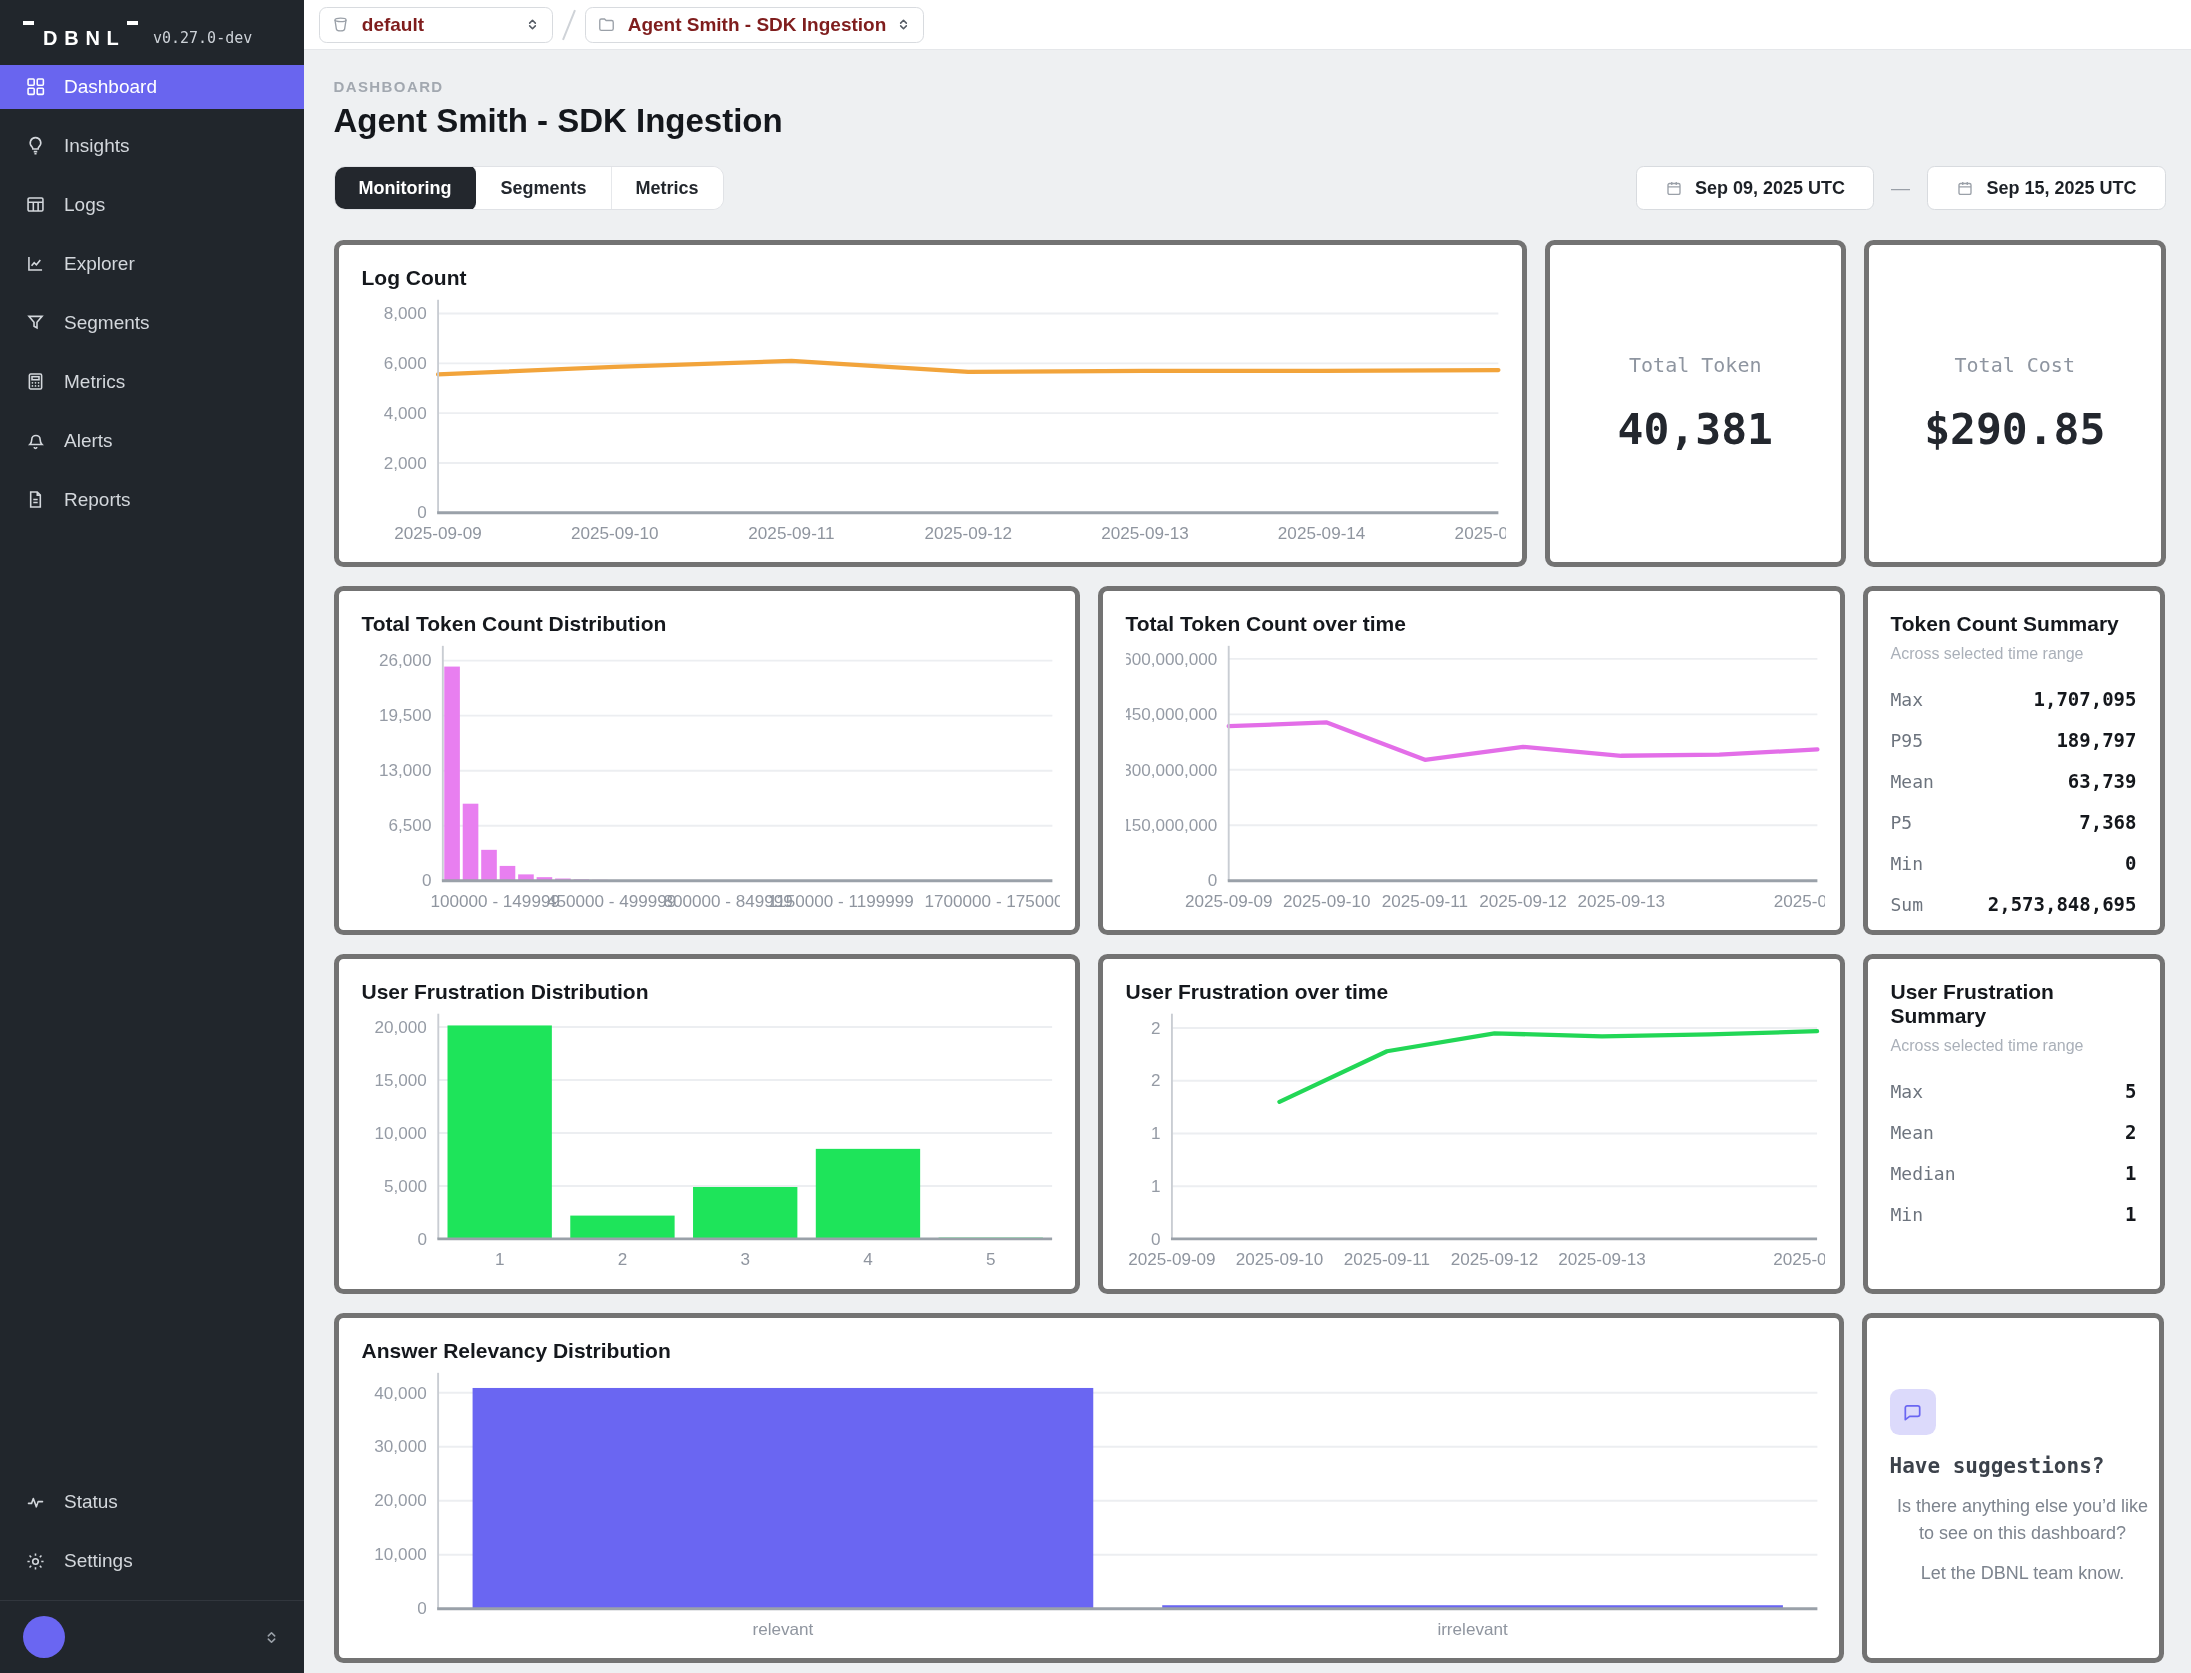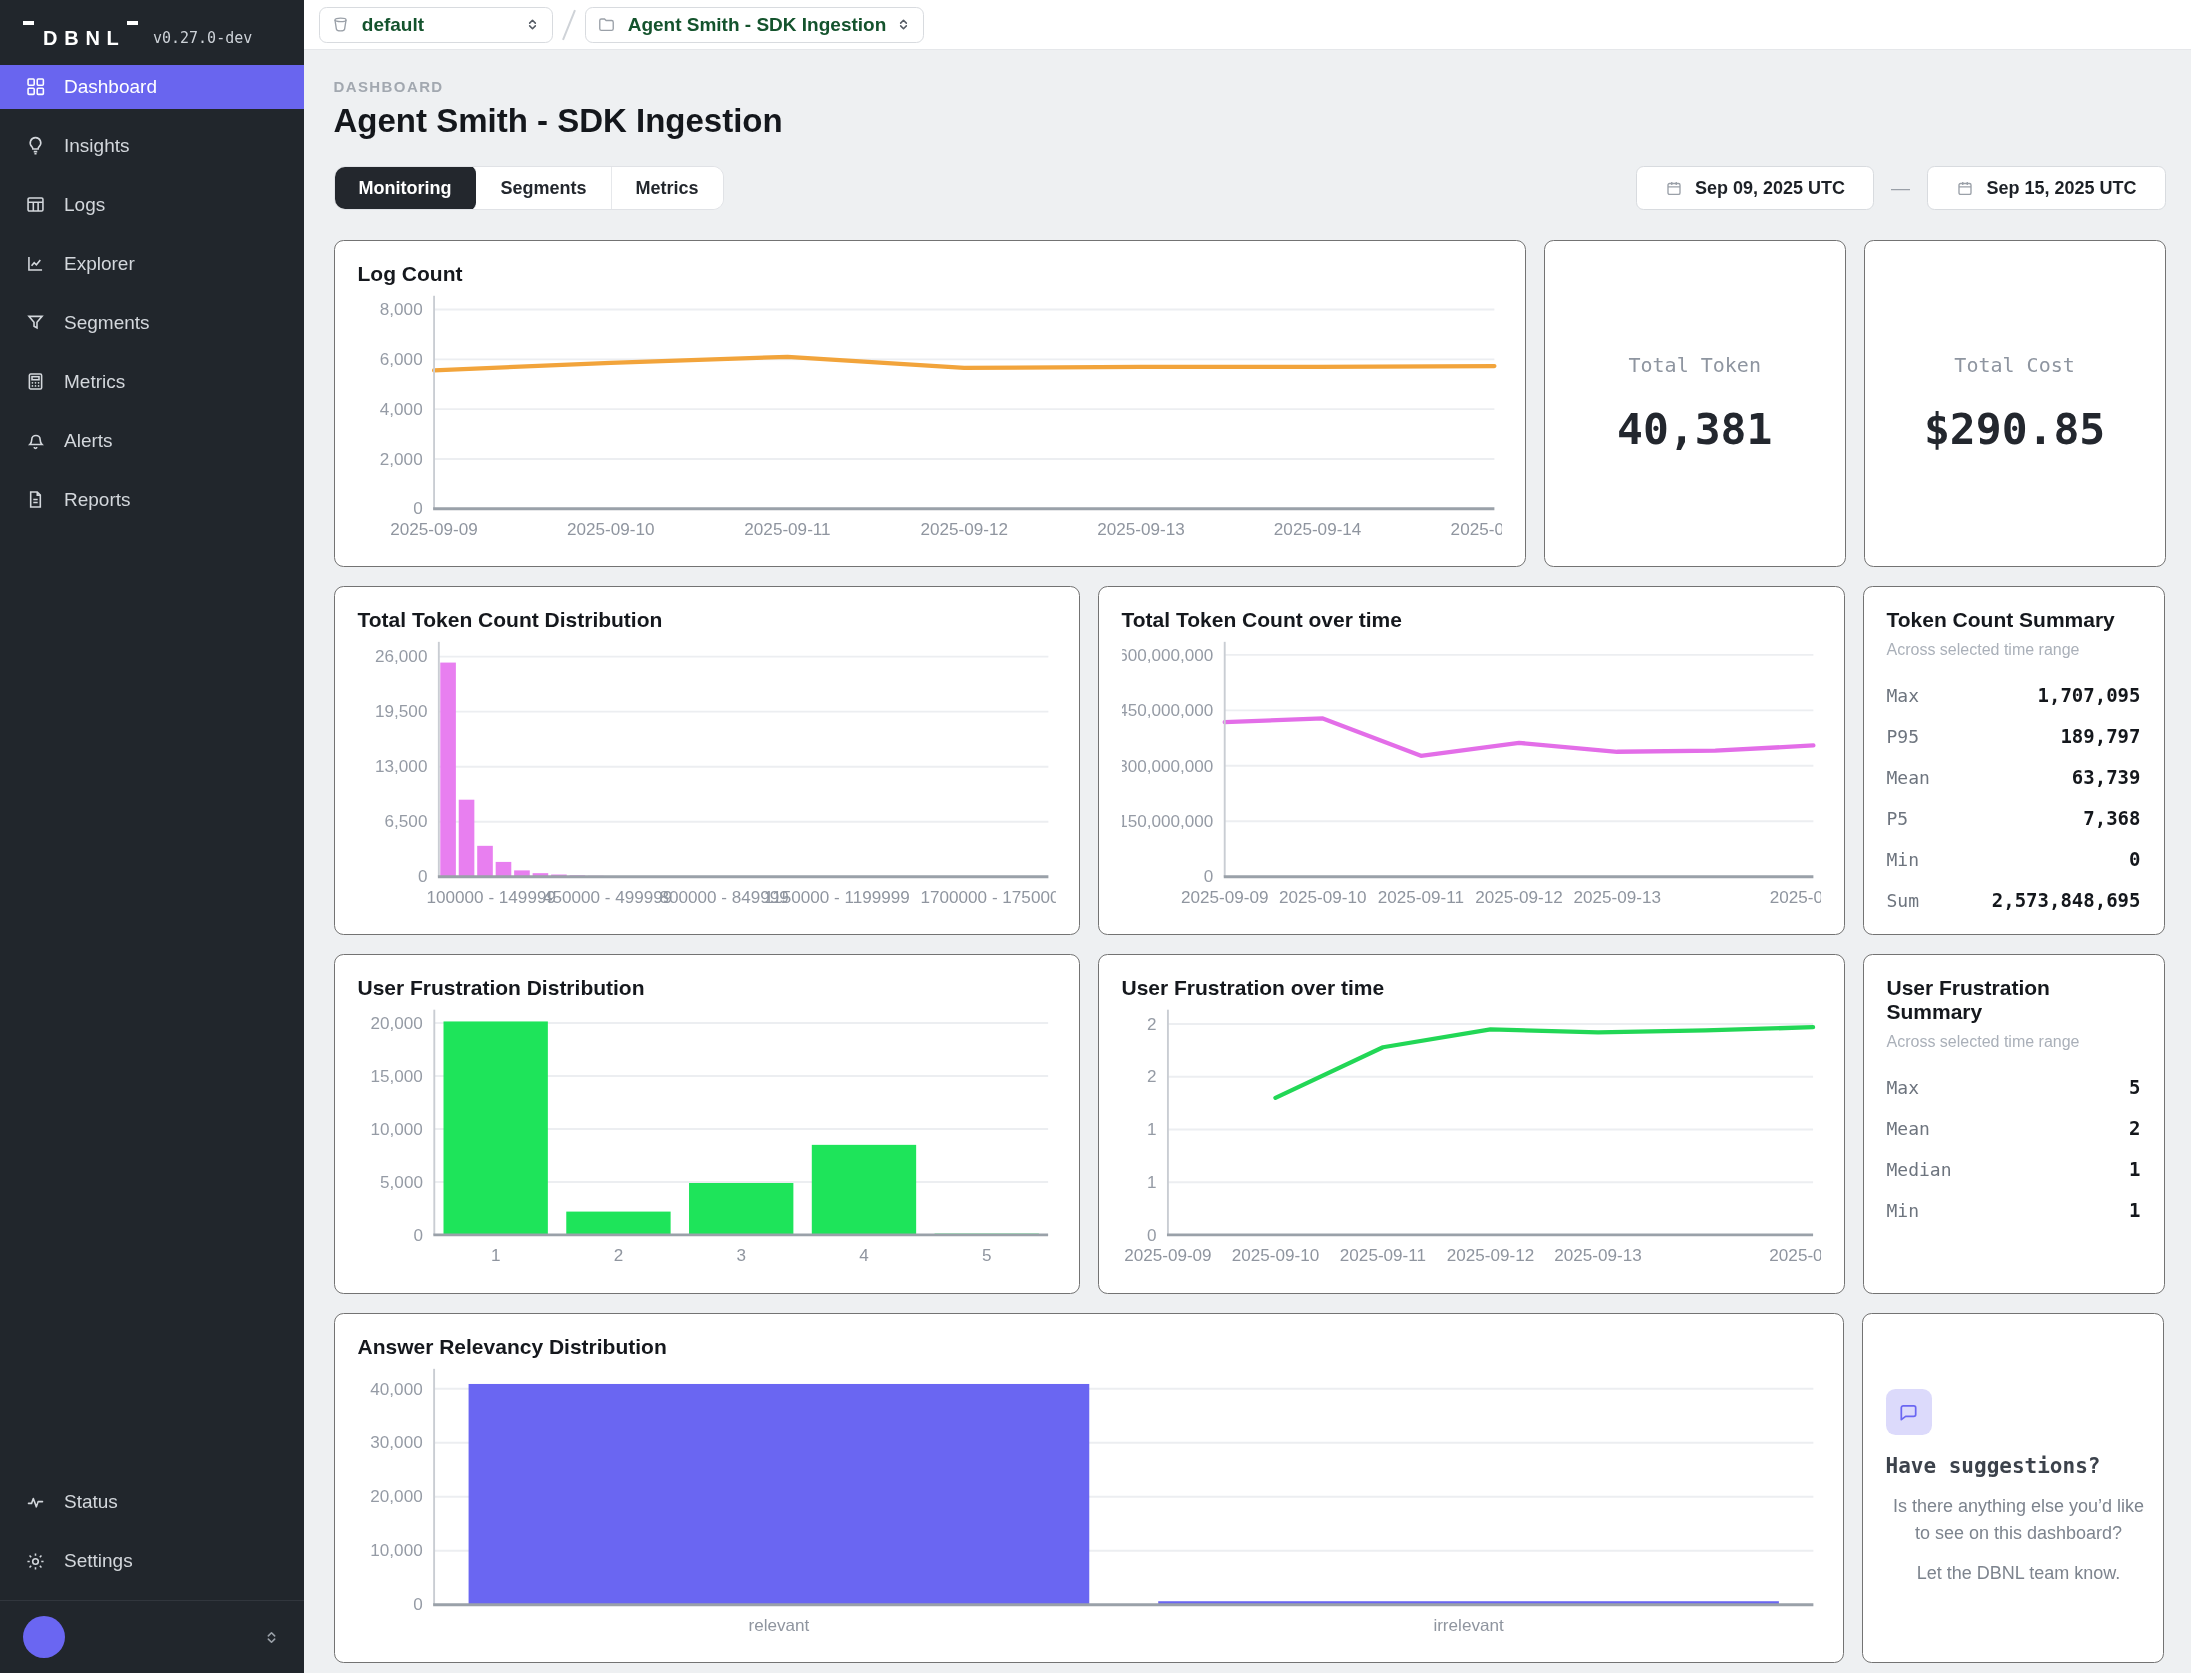--- a/index.html
+++ b/index.html
@@ -25,42 +25,42 @@
   .nav-item svg{flex:0 0 auto}
   .nav-item.active{background:#6965ef;color:#fff}
   .sidebar-bottom{margin-top:auto}
   .user-row{border-top:1px solid #31363d;margin-top:17px;padding:15px 23px;display:flex;align-items:center;justify-content:space-between}
   .avatar{width:42px;height:42px;border-radius:50%;background:#6a66f2}
   
   .topbar{position:absolute;left:304px;top:0;width:1887px;height:50px;background:#fff;
     border-bottom:1px solid #e5e7ea;display:flex;align-items:center;gap:15px;padding-left:15px;box-sizing:border-box;z-index:4}
   .selectbox{display:flex;align-items:center;justify-content:space-between;height:36px;
     border:1px solid #d8dbdf;border-radius:7.6px;background:#fff;padding:0 11.4px;box-sizing:border-box;cursor:pointer}
-  .selectbox .lft{display:flex;align-items:center;gap:11.4px;font-size:19px;font-weight:600;color:#14532d}
+  .selectbox .lft{display:flex;align-items:center;gap:11.4px;font-size:19px;font-weight:600;color:#7f1d1d}
   .sel-project{width:234px}
   .sel-dashboard{width:339px}
   .slash{width:1.9px;height:32px;background:#cfd3d8;transform:rotate(22deg)}
   
   .main{position:absolute;left:304px;top:50px;width:1887px;bottom:0;padding:27.6px 0 0 29.5px;box-sizing:border-box}
   .content{width:1832px}
   .breadcrumb{font-size:15px;font-weight:600;letter-spacing:1.4px;color:#a2a8b0}
   .page-title{font-size:33px;line-height:38px;font-weight:700;color:#14171c;margin-top:7.6px}
   .tabs-row{margin-top:27px;display:flex;align-items:center;justify-content:space-between;height:42px}
   .tabs{display:flex;background:#fff;border:1px solid #e0e2e6;border-radius:11px;overflow:hidden}
   .tab{padding:10.5px 24px;font-size:18px;font-weight:700;color:#23272d;background:#fff;cursor:pointer;border-right:1px solid #e6e8eb}
   .tab:last-child{border-right:none}
   .tab.active{background:#23272d;color:#fff;border-radius:7.6px;margin:-1px;padding:11.4px 25px}
   .dates{display:flex;align-items:center;gap:17px}
   .date-input{display:flex;align-items:center;gap:12.4px;height:42px;padding:0 28px;background:#fff;
     border:1px solid #d8dbdf;border-radius:7.6px;font-weight:700;font-size:18px;color:#1d2127;cursor:pointer}
   .date-sep{color:#9aa0a8;font-size:19px}
   
   .rows{margin-top:31px;display:flex;flex-direction:column;gap:19px}
   .row{display:flex;gap:18px}
-  .card{background:#fff;border:1px solid #737373;border-radius:9.5px;padding:21px 23px;box-sizing:border-box;
+  .card{background:#fff;border:5px solid #737373;border-radius:9.5px;padding:21px 23px;box-sizing:border-box;
     display:flex;flex-direction:column}
   .card-title{font-size:21px;font-weight:700;color:#15181d}
   .chart{flex:1;position:relative;margin-top:3.8px}
   .card.c-log{width:1193px;height:327px}
   .card.c-stat{width:302px;height:327px;align-items:center;justify-content:center;gap:27px}
   .card.c-hist{width:746px;height:349px}
   .card.c-line{width:747px;height:349px}
   .card.c-sum{width:302px;height:349px}
   .row.r3 .card.c-hist,.row.r3 .card.c-line,.row.r3 .card.c-sum{height:340px}
   .card.c-rel{width:1510px;height:350px}

